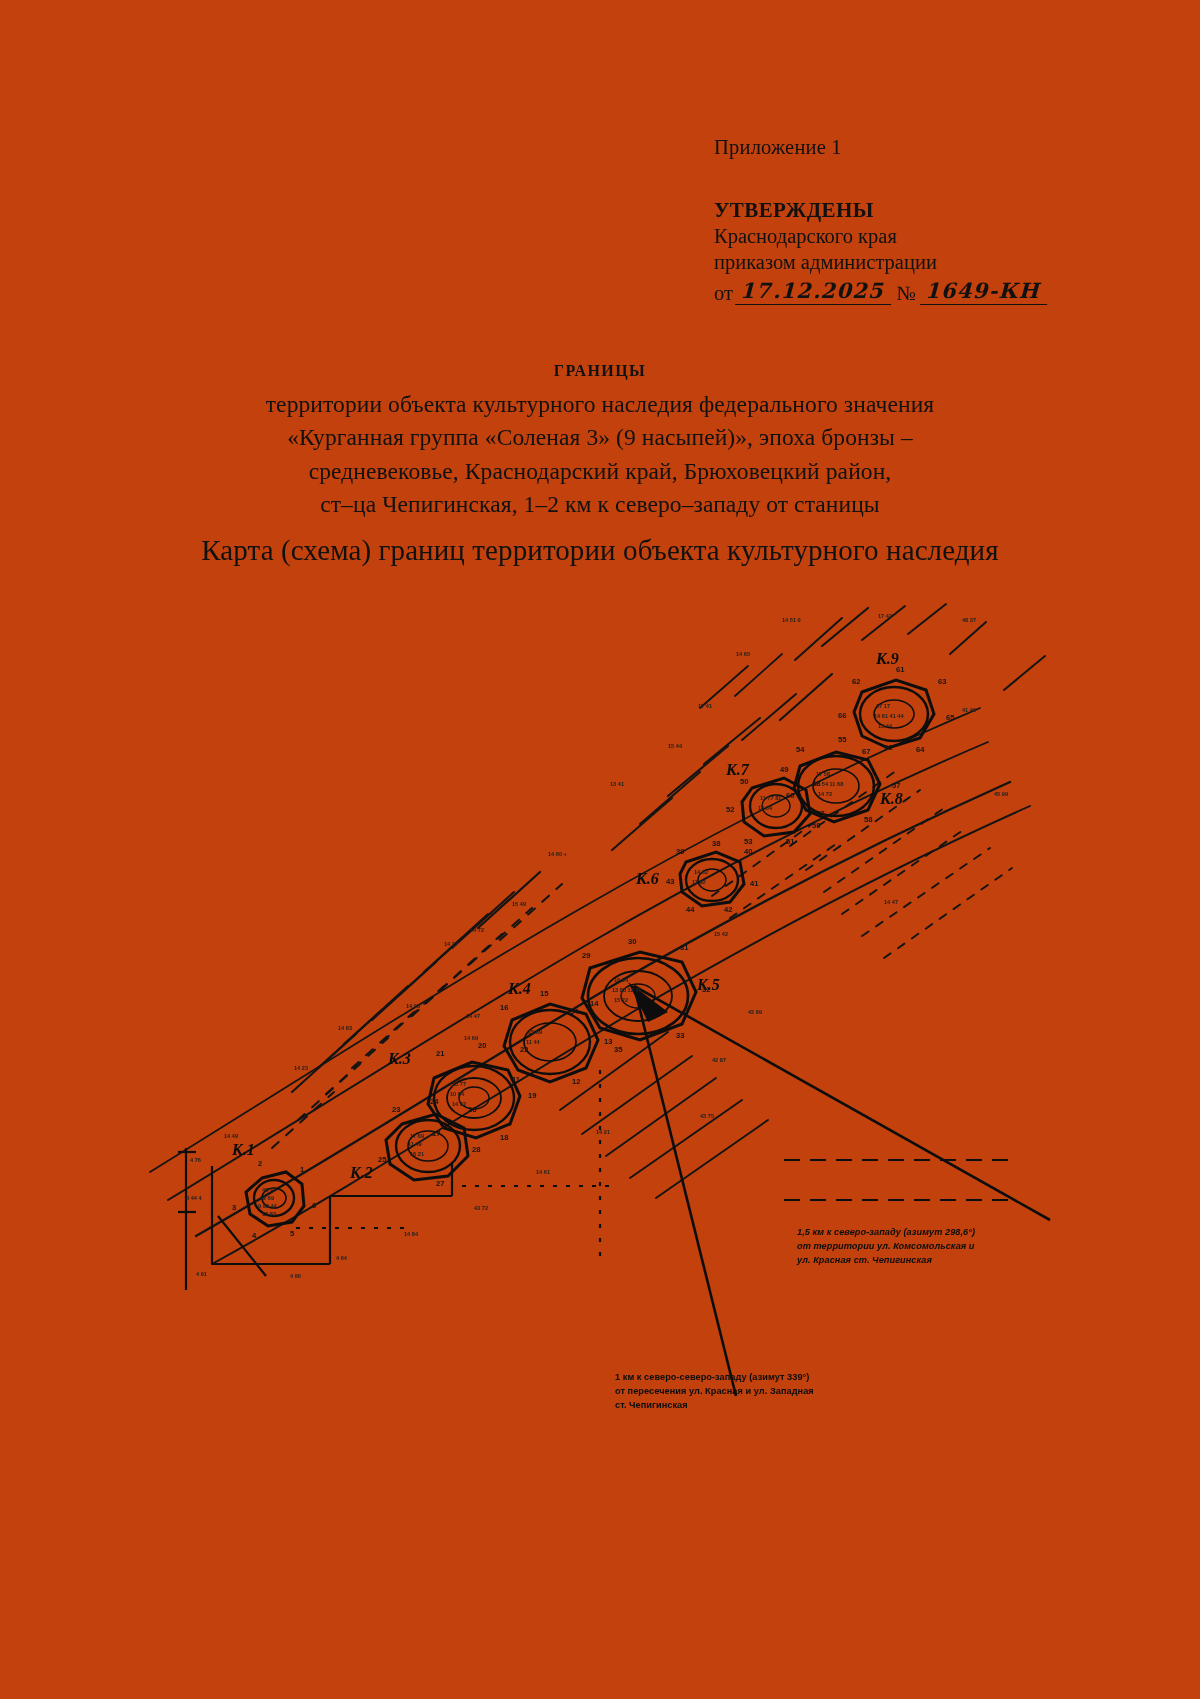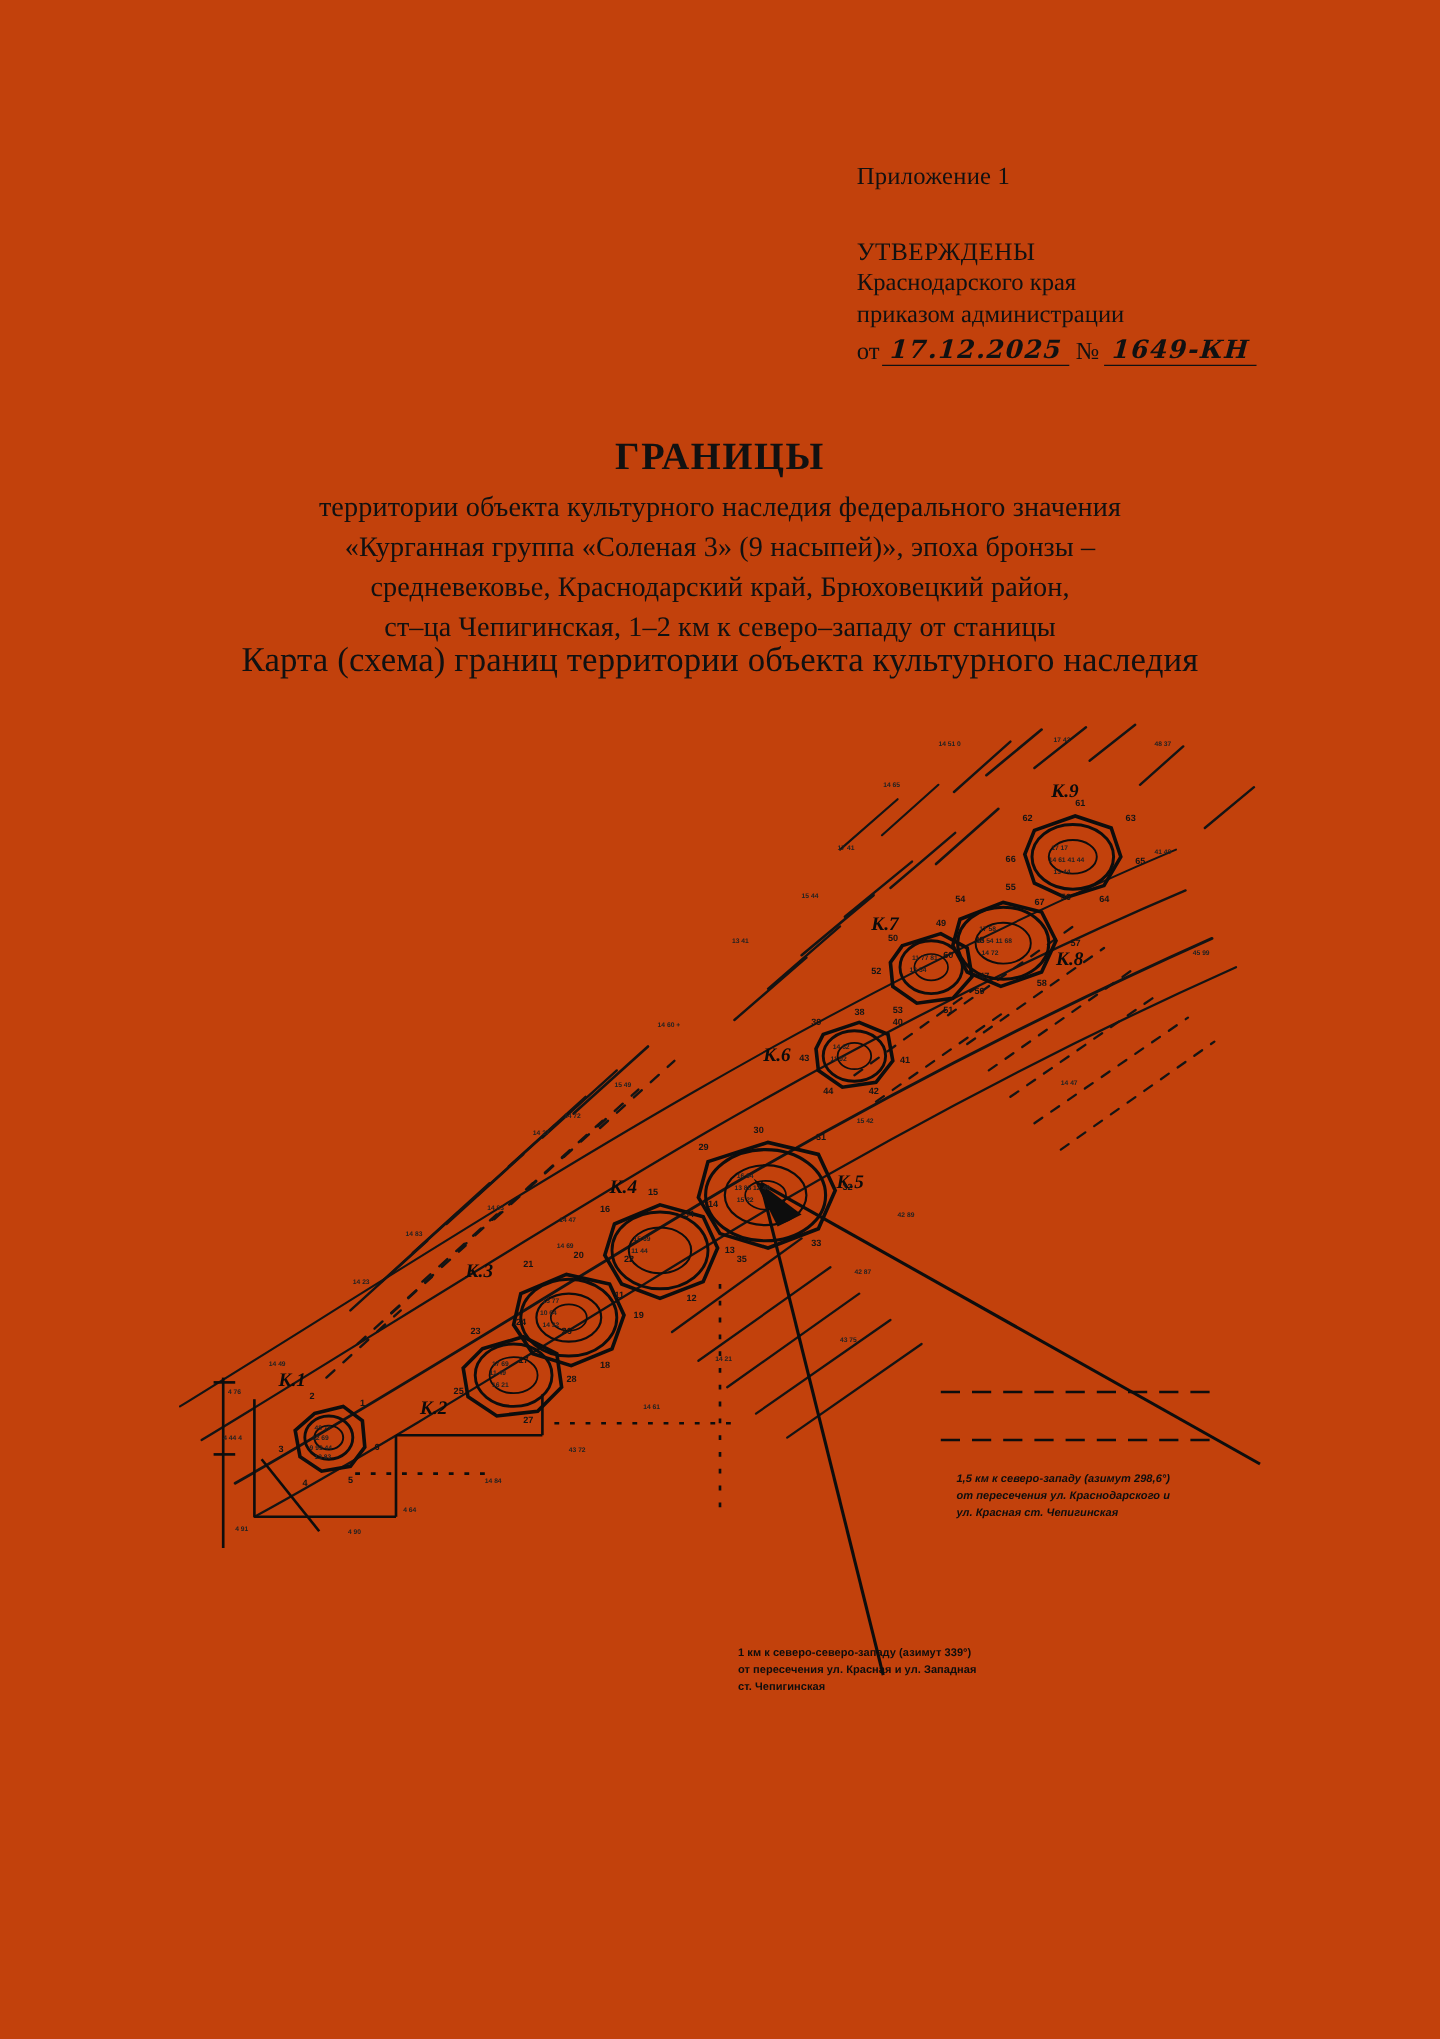--- a/index.html
+++ b/index.html
@@ -31,21 +31,21 @@
     width: 420px;
   }
   .appendix-line {
     font-size: 20.5px;
     letter-spacing: .2px;
     margin-bottom: 38px;
     white-space: nowrap;
   }
   .approved-title {
     font-size: 21px;
-    font-weight: 400;
+    font-weight: 700;
     letter-spacing: .4px;
     line-height: 1.28;
     white-space: nowrap;
     margin-top: 27px;
   }
   .approved-sub {
     font-size: 20.5px;
     line-height: 1.26;
     white-space: nowrap;
   }
@@ -72,21 +72,21 @@
 
   
   .doc-title-wrap {
     position: absolute;
     left: 0;
     top: 362px;
     width: 1200px;
     text-align: center;
   }
   .doc-title {
-    font-size: 32px;
+    font-size: 16px;
     font-weight: 700;
     letter-spacing: 1.4px;
     margin-bottom: 8px;
   }
   .doc-subtitle-line {
     font-size: 23.5px;
     font-weight: 400;
     line-height: 1.42;
     letter-spacing: .1px;
   }
@@ -474,21 +474,21 @@
         <text class="micro-num" x="712" y="462">42 87</text>
         <text class="micro-num" x="748" y="414">42 89</text>
         <text class="micro-num" x="464" y="440">14 69</text>
         <text class="micro-num" x="466" y="418">14 47</text>
       </g>
     </svg>
   </div>
 
   <div class="callout callout-a">
     <div>1,5 км к северо-западу (азимут 298,6°)</div>
-    <div>от пересечения ул. Краснодарского и</div>
+    <div>от территории ул. Комсомольская и</div>
     <div>ул. Красная ст. Чепигинская</div>
   </div>
 
   <div class="callout callout-b">
     <div>1 км к северо-северо-западу (азимут 339°)</div>
     <div>от пересечения ул. Красная и ул. Западная</div>
     <div>ст. Чепигинская</div>
   </div>
 
 </div>

